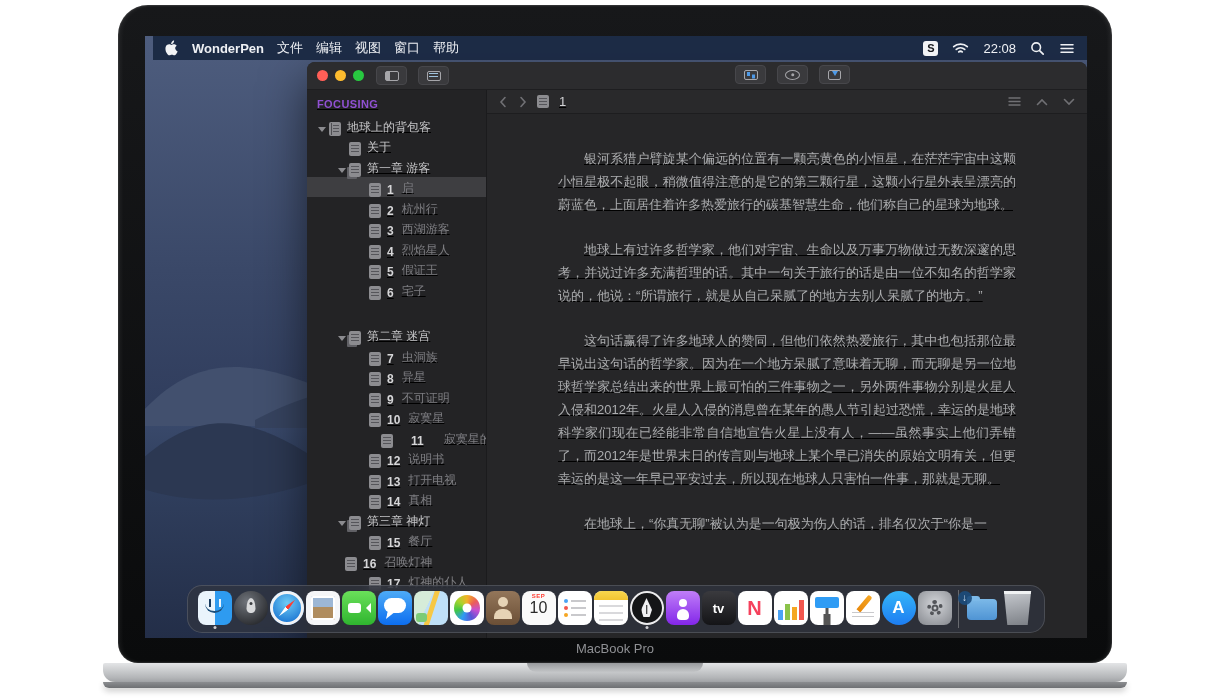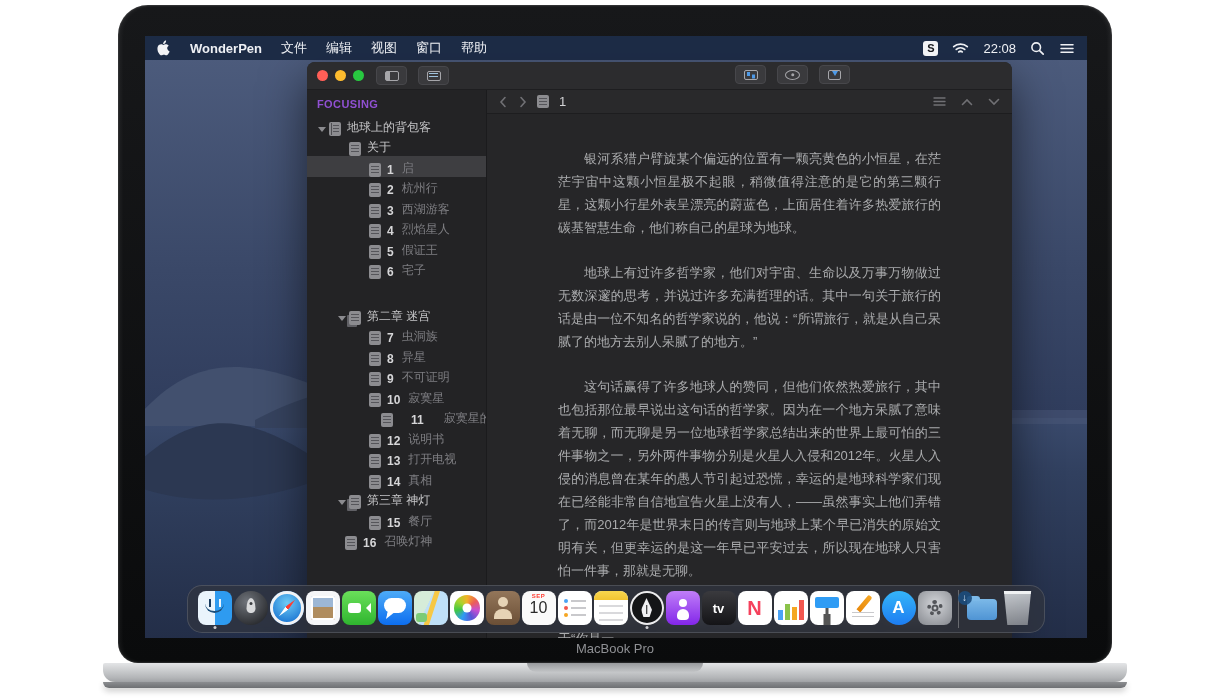--- a/index.html
+++ b/index.html
@@ -16,32 +16,32 @@
   .groove{position:absolute;left:50%;transform:translateX(-50%);top:0;width:176px;height:9px;
           background:linear-gradient(180deg,#97999c,#c3c5c7);border-radius:0 0 10px 10px;}
   .base-edge{position:absolute;left:103px;top:682px;width:1024px;height:6px;border-radius:0 0 14px 14px;
              background:linear-gradient(180deg,#8b8d90,#6e7073);box-shadow:0 3px 6px rgba(0,0,0,.22);}
 
   
   .screen{position:absolute;left:27px;top:31px;width:942px;height:602px;background:#000;overflow:hidden;}
   .wallpaper{position:absolute;inset:0;width:100%;height:100%;}
 
   
-  .menubar{position:absolute;left:0;top:0;right:0;height:24px;display:flex;align-items:center;gap:19px;
+  .menubar{position:absolute;left:8px;top:0;right:0;height:24px;display:flex;align-items:center;gap:13px;
            padding:12px 12px;background:rgba(27,41,67,.97);color:#eef0f4;font-size:13px;z-index:30;box-sizing:border-box;}
   .mb-app{font-weight:bold;}
   .mb-item{white-space:nowrap;}
   .mb-right{margin-left:auto;display:flex;align-items:center;gap:14px;}
   .ss-box{width:15px;height:15px;border-radius:3px;background:#f2f3f5;display:flex;align-items:center;justify-content:center;
           color:#15161a;font-size:11px;font-weight:bold;}
   .mb-time{font-size:13px;}
 
   
-  .window{position:absolute;left:162px;top:26px;width:705px;height:576px;border-radius:8px 8px 0 0;overflow:hidden;
-          background:#262628;box-shadow:0 18px 45px rgba(0,0,0,.55);display:flex;flex-direction:column;z-index:10;}
+  .window{position:absolute;left:162px;top:26px;width:780px;height:576px;border-radius:8px 8px 0 0;overflow:hidden;
+          background:#262628;box-shadow:0 18px 45px rgba(0,0,0,.55);display:flex;flex-direction:column;z-index:10;text-decoration:underline;}
   .titlebar{position:relative;height:27px;flex:0 0 27px;background:#2c2c2e;border-bottom:1px solid #1e1e20;
             display:flex;align-items:center;padding:0 10px;}
   .lights{display:flex;gap:7px;margin-right:12px;}
   .light{width:11px;height:11px;border-radius:50%;}
   .l-red{background:#ff5f57;} .l-yellow{background:#febc2e;} .l-green{background:#28c840;}
   .tb-group{display:flex;gap:11px;}
   .tb-group.right{position:absolute;left:428px;top:3px;}
   .tb-btn{width:31px;height:19px;background:#3a3a3d;border:1px solid #47474b;border-radius:4px;
           display:flex;align-items:center;justify-content:center;box-sizing:border-box;}
   .ic-sidebar{width:14px;height:10px;border:1.5px solid #a6a6aa;border-radius:2px;position:relative;box-sizing:border-box;}
@@ -295,20 +295,25 @@
                 <div class="tree-row" style="padding-left: 8px;">
                   <span class="tri down"></span>
                   <span class="t-icon book"></span>
                   <span class="t-label">地球上的背包客</span>
                 </div>
                 <div class="tree-row" style="padding-left: 28px;">
                   <span class="tri"></span>
                   <span class="t-icon doc"></span>
                   <span class="t-label">关于</span>
                 </div>
+                <div class="tree-row" style="padding-left: 28px;">
+                  <span class="tri down"></span>
+                  <span class="t-icon stack"></span>
+                  <span class="t-label">第一章 游客</span>
+                </div>
                 <div class="tree-row selected" style="padding-left: 48px;">
                   <span class="tri"></span>
                   <span class="t-icon doc"></span>
                   <span class="t-num">1</span>
                   <span class="t-label dim">启</span>
                 </div>
                 <div class="tree-row" style="padding-left: 48px;">
                   <span class="tri"></span>
                   <span class="t-icon doc"></span>
                   <span class="t-num">2</span>
@@ -400,20 +405,26 @@
                   <span class="tri"></span>
                   <span class="t-icon doc"></span>
                   <span class="t-num">15</span>
                   <span class="t-label dim">餐厅</span>
                 </div>
                 <div class="tree-row" style="padding-left: 24px;">
                   <span class="tri"></span>
                   <span class="t-icon doc"></span>
                   <span class="t-num">16</span>
                   <span class="t-label dim">召唤灯神</span>
+                </div>
+                <div class="tree-row" style="padding-left: 48px;">
+                  <span class="tri"></span>
+                  <span class="t-icon doc"></span>
+                  <span class="t-num">17</span>
+                  <span class="t-label dim">灯神的仆人</span>
                 </div>
               </div>
           </aside>
 
           <section class="editor">
             <div class="ed-header">
               <span class="ed-nav">
                 <svg class="glyph" width="8" height="12" viewBox="0 0 8 12">
                     <polyline points="6,1.5 2,6 6,10.5" stroke="#707074" stroke-width="1.6" fill="none" stroke-linecap="round"></polyline>
                   </svg>

